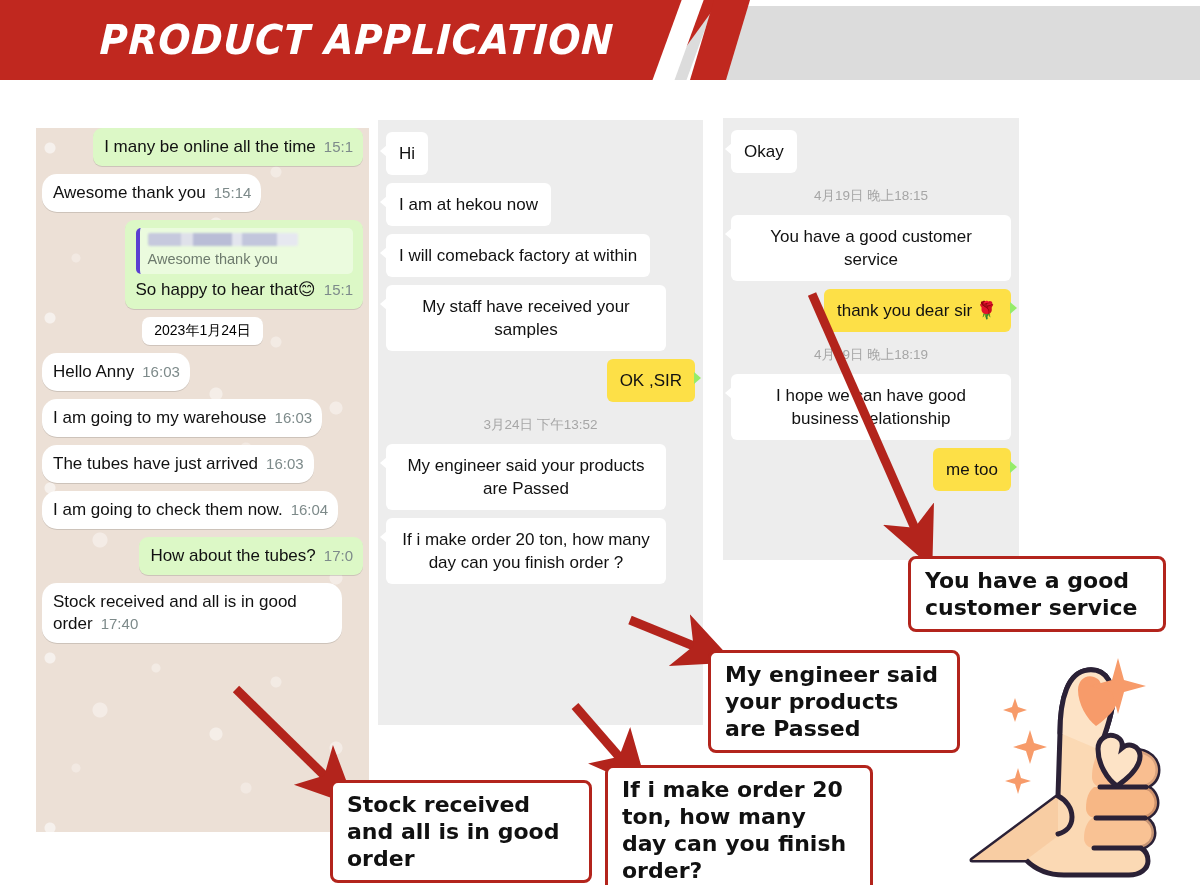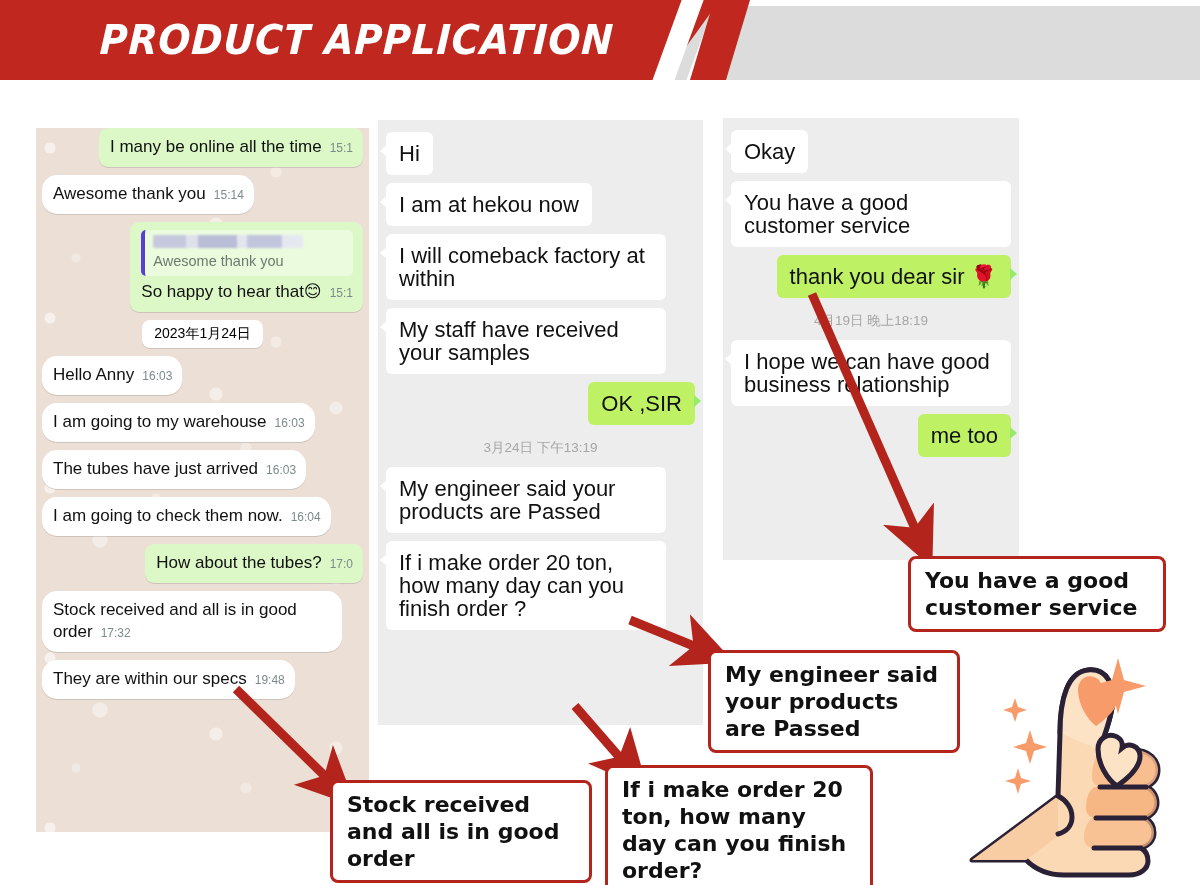--- a/index.html
+++ b/index.html
@@ -71,21 +71,21 @@
 
   .wa-bub {
     position: relative; border-radius: 9px; padding: 8px 10px 8px 11px;
     max-width: 300px;
     font-size: 17px; color: #111; line-height: 22px;
     box-shadow: 0 1px 0.5px rgba(0,0,0,0.13);
     display: inline-block;
   }
   .wa-bub.in  { background: #ffffff; border-radius: 15px; }
   .wa-bub.out { background: #dcf8c6; }
-  .wa-time { font-size: 12px; color: #7d8a8a; margin-left: 8px; vertical-align: baseline; white-space: nowrap; }
+  .wa-time { font-size: 15px; color: #7d8a8a; margin-left: 8px; vertical-align: baseline; white-space: nowrap; }
   .wa-date {
     background: #ffffff; border-radius: 8px; padding: 5px 12px;
     font-size: 14px; color: #000000; box-shadow: 0 1px 0.5px rgba(0,0,0,0.12);
   }
   .wa-quote {
     background: rgba(255,255,255,0.42);
     border-left: 4px solid #5b3fd1;
     border-radius: 5px; padding: 5px 8px 6px 8px; margin-bottom: 5px;
   }
   .wa-quote-name {
@@ -95,25 +95,26 @@
   }
   .wa-quote-text { font-size: 14.5px; color: #6d7a6d; line-height: 18px; }
 
   
   #panel2 { left: 378px; top: 120px; width: 325px; height: 605px; background: #ededed; }
   #panel3 { left: 723px; top: 118px; width: 296px; height: 442px; background: #ededed; }
   #panel2 .msgs, #panel3 .msgs { padding: 12px 8px 8px 8px; }
 
   .wc-bub {
     position: relative; border-radius: 6px; padding: 10px 13px;
-    max-width: 280px; font-size: 22px; line-height: 23px; color: #111;
+    max-width: 280px; font-size: 17px; line-height: 23px; color: #111;
     display: inline-block;
+    text-align: center;
   }
   .wc-bub.in  { background: #ffffff; }
-  .wc-bub.out { background: #bef264; }
+  .wc-bub.out { background: #fde047; }
   .wc-bub.in::before {
     content: ""; position: absolute; left: -6px; top: 13px;
     border-top: 6px solid transparent; border-bottom: 6px solid transparent;
     border-right: 7px solid #ffffff;
   }
   .wc-bub.out::after {
     content: ""; position: absolute; right: -6px; top: 13px;
     border-top: 6px solid transparent; border-bottom: 6px solid transparent;
     border-left: 7px solid #95ec69;
   }
@@ -179,24 +180,21 @@
         <div class="row in">
           <div class="wa-bub in"><span>The tubes have just arrived</span><span class="wa-time">16:03</span></div>
         </div>
         <div class="row in">
           <div class="wa-bub in"><span>I am going to check them now.</span><span class="wa-time">16:04</span></div>
         </div>
         <div class="row out">
           <div class="wa-bub out"><span>How about the tubes?</span><span class="wa-time">17:0</span></div>
         </div>
         <div class="row in">
-          <div class="wa-bub in"><span>Stock received and all is in good order</span><span class="wa-time">17:32</span></div>
-        </div>
-        <div class="row in">
-          <div class="wa-bub in"><span>They are within our specs</span><span class="wa-time">19:48</span></div>
+          <div class="wa-bub in"><span>Stock received and all is in good order</span><span class="wa-time">17:40</span></div>
         </div>
       </div>
   </div>
 
   <div class="panel" id="panel2">
     <div class="msgs" id="p2-msgs">
         <div class="row in">
           <div class="wc-bub in"><span>Hi</span></div>
         </div>
         <div class="row in">
@@ -204,35 +202,36 @@
         </div>
         <div class="row in">
           <div class="wc-bub in"><span>I will comeback factory at within</span></div>
         </div>
         <div class="row in">
           <div class="wc-bub in"><span>My staff have received your samples</span></div>
         </div>
         <div class="row out">
           <div class="wc-bub out"><span>OK ,SIR</span></div>
         </div>
-        <div class="wc-date">3月24日 下午13:19</div>
+        <div class="wc-date">3月24日 下午13:52</div>
         <div class="row in">
           <div class="wc-bub in"><span>My engineer said your products are Passed</span></div>
         </div>
         <div class="row in">
           <div class="wc-bub in"><span>If i make order 20 ton, how many day can you finish order ?</span></div>
         </div>
       </div>
   </div>
 
   <div class="panel" id="panel3">
     <div class="msgs" id="p3-msgs">
         <div class="row in">
           <div class="wc-bub in"><span>Okay</span></div>
         </div>
+        <div class="wc-date">4月19日 晚上18:15</div>
         <div class="row in">
           <div class="wc-bub in"><span>You have a good customer service</span></div>
         </div>
         <div class="row out">
           <div class="wc-bub out"><span>thank you dear sir </span><span class="rose">🌹</span></div>
         </div>
         <div class="wc-date">4月19日 晚上18:19</div>
         <div class="row in">
           <div class="wc-bub in"><span>I hope we can have good business relationship</span></div>
         </div>

